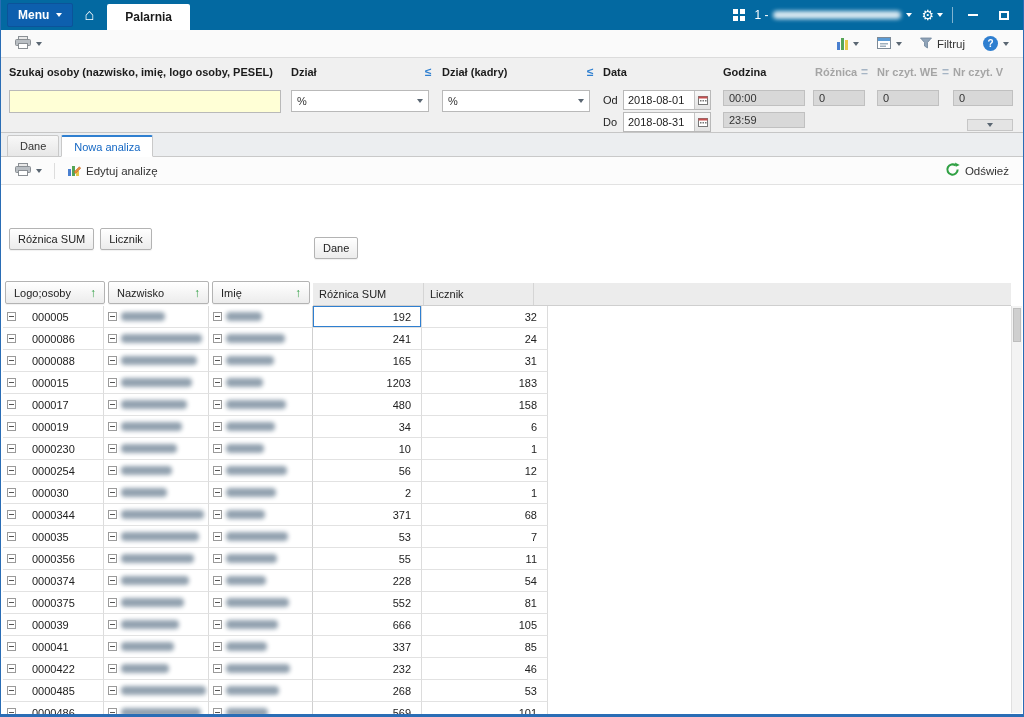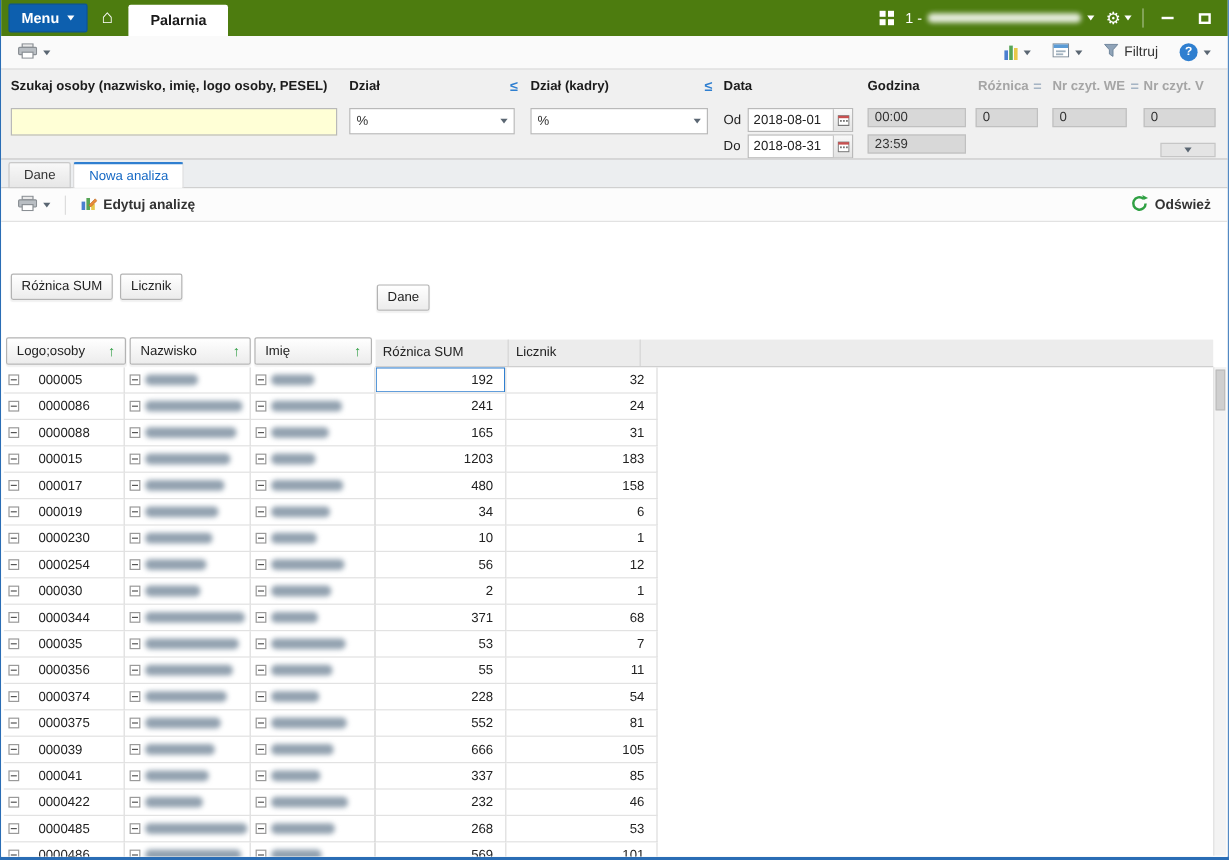--- a/index.html
+++ b/index.html
@@ -2,21 +2,21 @@
 <html><head>
 <meta charset="utf-8">
 <style>
   * { box-sizing: border-box; margin: 0; padding: 0; }
   html,body { width:1024px; height:717px; overflow:hidden; }
   body { font-family:"Liberation Sans","DejaVu Sans",sans-serif; font-size:12px; background:#fff; }
   .window { position:absolute; inset:0; display:flex; flex-direction:column;
             border-left:1px solid #2a6db5; border-right:1px solid #2a6db5; border-bottom:3px solid #2a6db5; }
 
   
-  .titlebar { height:30px; background:#4d7c0f; display:flex; align-items:center; flex:none; color:#fff; }
+  .titlebar { height:30px; background:#0369a1; display:flex; align-items:center; flex:none; color:#fff; }
   .menu-btn { margin-left:6px; height:24px; background:#0d5fae; border:1px solid #0b539a; border-radius:2px;
               display:flex; align-items:center; gap:7px; padding:0 10px; font-weight:bold; font-size:12px; }
   .home-btn { width:32px; height:30px; display:flex; align-items:center; justify-content:center; font-size:16px; }
   .tb-tab { align-self:flex-end; height:26px; background:#fff; color:#1a1a1a; font-weight:bold; font-size:12px;
             display:flex; align-items:center; padding:0 18px; border-radius:2px 2px 0 0; margin-left:2px; }
   .tb-right { margin-left:auto; display:flex; align-items:center; gap:9px; padding-right:8px; }
   .apps-icon { display:grid; grid-template-columns:5px 5px; gap:2px; }
   .apps-icon i { width:5px; height:5px; background:#fff; display:block; }
   .company { display:flex; align-items:center; gap:5px; font-size:12px; }
   .blur-light { display:inline-block; width:128px; height:8px; border-radius:4px; background:rgba(255,255,255,.85); filter:blur(2px); }
@@ -69,21 +69,21 @@
   
   .tabsrow { height:24px; background:#eceef0; border-bottom:1px solid #c9c9c9; display:flex; align-items:flex-end;
              padding-left:6px; flex:none; font-size:11px; }
   .vtab { height:22px; display:flex; align-items:center; padding:0 12px; border:1px solid #c9c9c9;
           border-bottom:1px solid #c9c9c9; margin-bottom:-1px; margin-right:2px; border-radius:2px 2px 0 0;
           background:linear-gradient(#f8f8f8,#e7e7e7); color:#333; }
   .vtab.active { background:#fff; color:#1568c4; border-top:2px solid #2f7fd0; border-bottom:1px solid #fff; }
 
   
   .toolbar2 { height:28px; background:#fcfcfc; border-bottom:1px solid #e2e2e2; display:flex; align-items:center;
-              padding:0 8px; flex:none;font-weight:bold; }
+              padding:0 8px; flex:none; }
   .vsep { width:1px; height:16px; background:#ddd; margin:0 6px; }
   .t2-right { margin-left:auto; }
   .gapwhite { height:6px; background:#fff; flex:none; }
 
   
   .pivot { flex:1; position:relative; background:#fff; font-size:11px; overflow:hidden; }
   .dropzone { position:absolute; left:6px; right:6px; top:0; height:30px; background:linear-gradient(#ededed,#e2e2e2);
               border:1px solid #d0d0d0; display:flex; align-items:center; padding-left:10px; color:#333; }
   .fieldbtn { display:inline-flex; align-items:center; gap:6px; height:22px; padding:0 8px;
               background:linear-gradient(#ffffff,#ececec); border:1px solid #b3b3b3; border-radius:2px;

